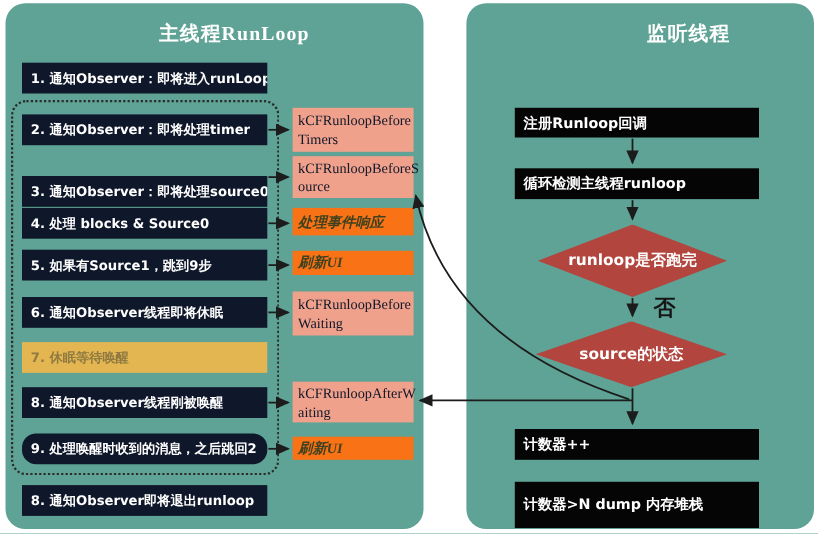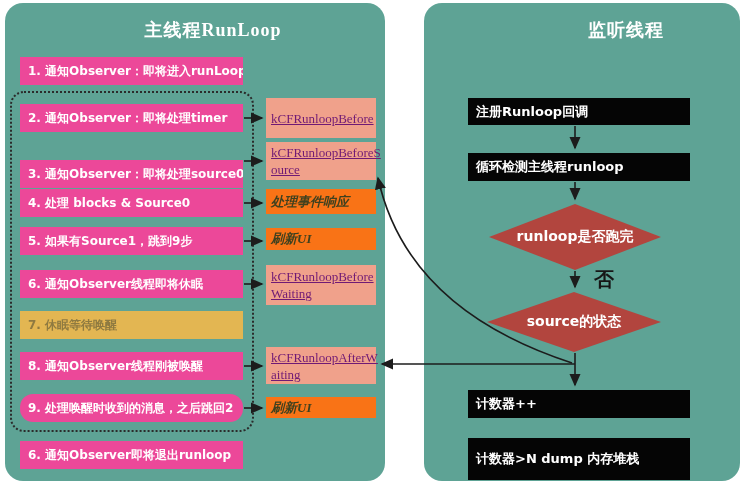--- a/index.html
+++ b/index.html
@@ -12,35 +12,35 @@
     position:absolute;background:#5ea395;border-radius:18px;
   }
   .panel-title{
     position:absolute;left:0;right:0;text-align:center;
     color:#ffffff;font-size:18px;font-weight:bold;
     font-family:"Liberation Serif","DejaVu Serif",serif;
     letter-spacing:1px;
   }
   .step{
     position:absolute;left:20px;width:223px;height:28px;
-    background:#ec4899;color:#ffffff;font-size:12px;font-weight:bold;
+    background:#0f172a;color:#ffffff;font-size:12px;font-weight:bold;
     line-height:28px;padding-left:8px;box-sizing:border-box;
     white-space:nowrap;overflow:hidden;
   }
   .step.yellow{background:#e3b652;color:#8f7a40;}
   .dotted-group{
     position:absolute;left:10px;top:91px;width:244px;height:341px;
     border:2px dotted #2b2b2b;border-radius:14px;box-sizing:border-box;
   }
   .sidebox{
     position:absolute;left:266px;width:110px;box-sizing:border-box;
     display:flex;flex-direction:column;justify-content:center;
     font-family:"Liberation Serif","DejaVu Serif",serif;
   }
-  .sidebox.pink{background:#f0a18b;color:#701a75;font-size:13px;line-height:17px;padding:2px 5px;text-decoration:underline;}
+  .sidebox.pink{background:#f0a18b;color:#0f172a;font-size:13px;line-height:17px;padding:2px 5px;}
   .sidebox.green{background:#f97316;color:#3f411f;font-size:13px;font-weight:bold;font-style:italic;padding:1px 5px;}
   .sidebox span{display:block;}
   .rbox{
     position:absolute;left:468px;width:222px;background:#050505;color:#ffffff;
     font-size:13px;font-weight:bold;display:flex;align-items:center;
     padding-left:8px;box-sizing:border-box;white-space:nowrap;
   }
   .diamond{
     position:absolute;background:#b2453e;color:#ffffff;
     font-size:14px;font-weight:bold;display:flex;align-items:center;justify-content:center;
@@ -67,24 +67,25 @@
 
 <div class="step" style="top:57px;">1. 通知Observer：即将进入runLoop</div>
 <div class="step" style="top:104px;">2. 通知Observer：即将处理timer</div>
 <div class="step" style="top:160px;">3. 通知Observer：即将处理source0</div>
 <div class="step" style="top:189px;">4. 处理 blocks &amp; Source0</div>
 <div class="step" style="top:227px;">5. 如果有Source1，跳到9步</div>
 <div class="step" style="top:270px;">6. 通知Observer线程即将休眠</div>
 <div class="step yellow" style="top:311px;">7. 休眠等待唤醒</div>
 <div class="step" style="top:352px;">8. 通知Observer线程刚被唤醒</div>
 <div class="step" style="top:394px;border-radius:13px;">9. 处理唤醒时收到的消息，之后跳回2</div>
-<div class="step" style="top:441px;">6. 通知Observer即将退出runloop</div>
+<div class="step" style="top:441px;">8. 通知Observer即将退出runloop</div>
 
 <div class="sidebox pink" style="top:98px;height:40px;">
   <span>kCFRunloopBefore</span>
+  <span>Timers</span>
 </div>
 <div class="sidebox pink" style="top:142px;height:38px;">
   <span>kCFRunloopBeforeS</span>
   <span>ource</span>
 </div>
 <div class="sidebox green" style="top:189px;height:25px;">
   <span>处理事件响应</span>
 </div>
 <div class="sidebox green" style="top:228px;height:22px;">
   <span>刷新UI</span>

